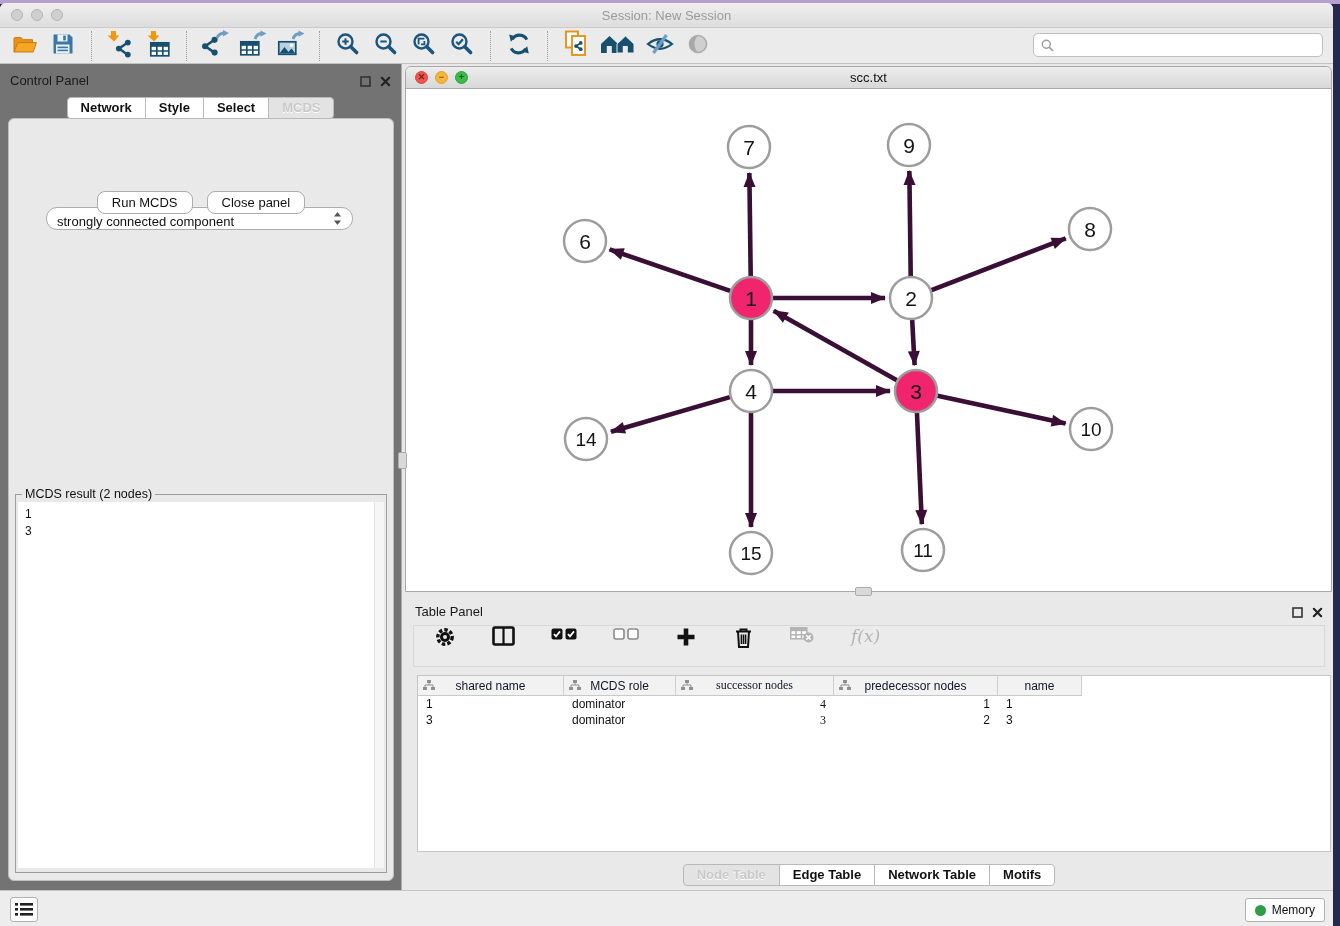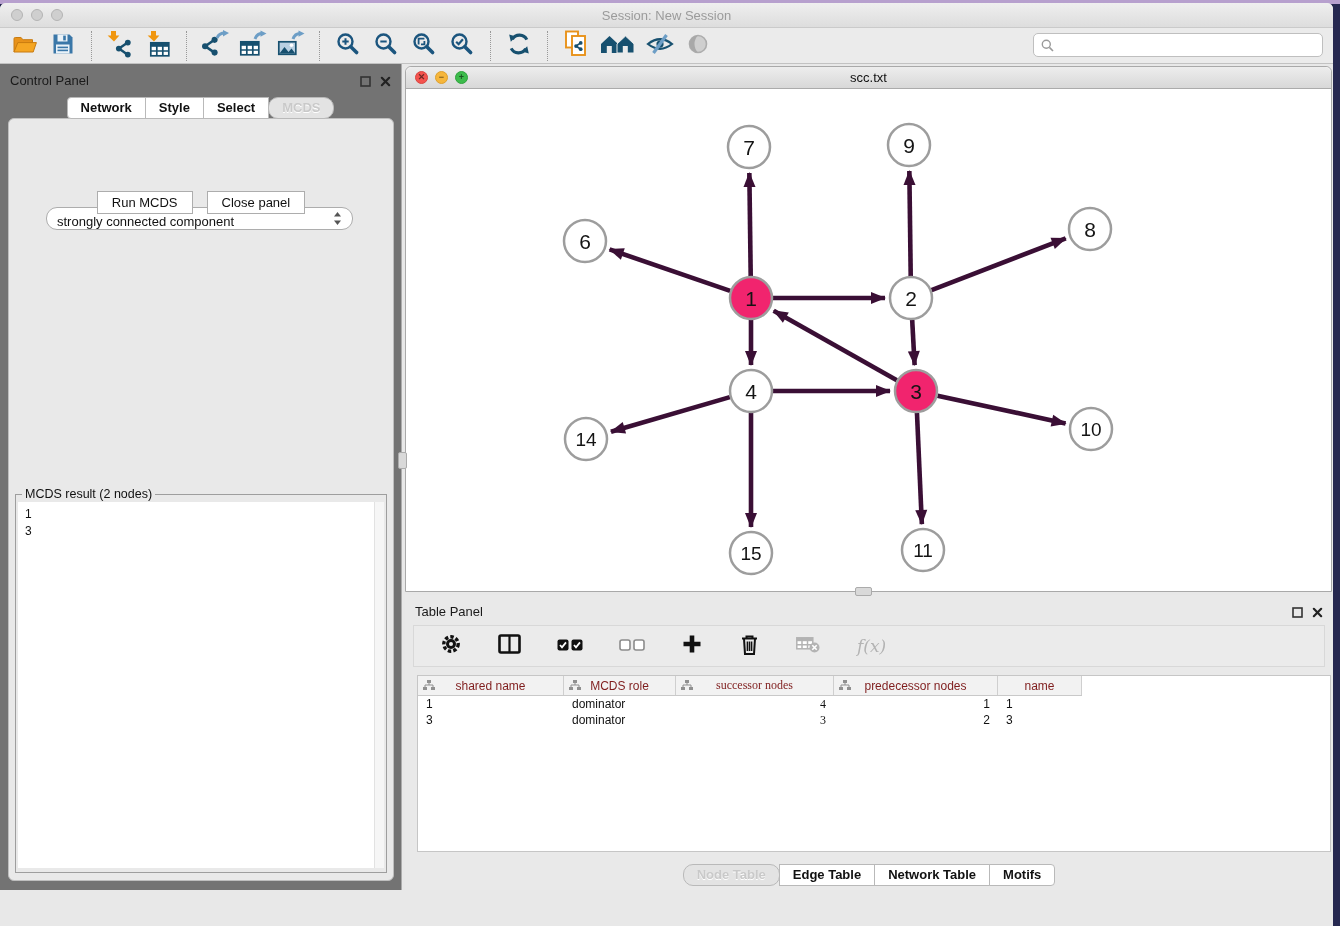--- a/index.html
+++ b/index.html
@@ -34,31 +34,31 @@
                    background:#737373; border-right:1px solid #ACACAC; }
   .cp-header { position:relative; height:30px; }
   .panel-title { position:absolute; left:10px; top:9px; font-size:13px; color:#1A1A1A; }
   .panel-icons { position:absolute; right:10px; top:9px; display:flex; gap:9px; align-items:center; }
 
   .cp-tabs { position:absolute; left:0; top:33px; width:100%; display:flex; justify-content:center; z-index:2; }
   .tab { height:22px; line-height:20px; padding:0 13px; background:#fff; border:1px solid #B9B9B9;
          font-size:13px; font-weight:bold; color:#111; margin-left:-1px; }
   .tab.first { border-radius:4px 0 0 4px; margin-left:0; }
   .tab.last  { border-radius:0 4px 4px 0; }
-  .tab.disabled { background:#E3E3E3; color:#C9C9C9; text-shadow:0 1px 0 #fff;border-radius:10px; }
+  .tab.disabled { background:#E3E3E3; color:#C9C9C9; text-shadow:0 1px 0 #fff; }
 
   .cp-body { position:absolute; left:8px; top:54px; width:386px; height:763px;
              background:#E9E9E9; border:1px solid #BEBEBE; border-radius:6px; }
   .crit-label { position:absolute; left:0; right:0; top:18px; text-align:center; font-size:13px; color:#111; }
   .dropdown { position:absolute; left:37px; top:40px; width:307px; height:23px; background:#fff;
               border:1px solid #ADADAD; border-radius:11px; font-size:13px; color:#111;
               display:flex; align-items:flex-end; padding:0 10px;margin-top:48px; }
   .dropdown .dd-val { flex:1; }
   .btnrow { position:absolute; left:0; right:0; top:72px; display:flex; justify-content:center; gap:14px; }
-  .pushbtn { height:23px; padding:0 14px; background:#fff; border:1px solid #ADADAD; border-radius:0;
+  .pushbtn { height:23px; padding:0 14px; background:#fff; border:1px solid #ADADAD; border-radius:8px;
              font-size:13px; color:#111; font-family:"Liberation Sans",sans-serif; }
 
   .result-box { position:absolute; left:6px; top:375px; width:372px; height:379px; border:1px solid #9E9E9E; }
   .result-legend { position:absolute; left:6px; top:-8px; background:#E9E9E9; padding:0 3px; font-size:12.5px; color:#111; }
   .result-area { position:absolute; left:2px; top:7px; right:12px; bottom:4px; background:#fff; font-size:12px;
                  line-height:17px; padding:4px 7px; color:#111; }
   .result-scroll { position:absolute; right:2px; top:7px; bottom:4px; width:10px; background:#F6F6F6; border-left:1px solid #E2E2E2; }
 
   
   .network-win { position:absolute; left:405px; top:63px; width:927px; height:526px;
@@ -77,28 +77,28 @@
 
   .v-grip { position:absolute; left:398px; top:449px; width:9px; height:17px; background:#D9D9D9;
             border:1px solid #ABABAB; border-radius:2px; z-index:5; }
   .h-grip { position:absolute; left:855px; top:584px; width:17px; height:9px; background:#D9D9D9;
             border:1px solid #ABABAB; border-radius:2px; z-index:5; }
 
   
   .table-panel { position:absolute; left:405px; top:592px; width:928px; height:295px; background:#E9E9E9; }
   .tp-header { position:relative; height:28px; }
   .tp-toolbar { position:absolute; left:8px; top:30px; right:8px; height:42px; background:#EBEBEB;
-                border:1px solid #D8D8D8; display:flex; align-items:center; padding-left:26px; gap:36px; }
+                border:1px solid #D8D8D8; display:flex; align-items:flex-start; padding-left:20px; gap:36px; }
   .fx { font-family:"DejaVu Serif", serif; font-style:italic; font-size:17px; color:#B3B3B3; }
 
   .tp-table { position:absolute; left:12px; top:80px; width:914px; height:177px; background:#fff;
               border:1px solid #C6C6C6; overflow:hidden; }
   .thead { display:flex; width:664px; background:#F2F2F2; border-bottom:1px solid #C9C9C9; }
   .th { height:19px; display:flex; align-items:center; justify-content:center; position:relative;
-        border-right:1px solid #CFCFCF; font-size:12px; color:#7f1d1d;text-align:right; }
+        border-right:1px solid #CFCFCF; font-size:12px; color:#0f172a;text-align:right; }
   .th svg { position:absolute; left:5px; top:4px; }
   .trow { display:flex; width:664px; }
   .td { height:16px; font-size:12px; color:#111; padding:1px 8px 0 8px; overflow:hidden; }
   .td.r { text-align:right; }
   .c0 { width:146px; } .c1 { width:112px; } .c2 { width:158px;font-family:Liberation Serif, serif; } .c3 { width:164px; } .c4 { width:84px; }
 
   .tp-tabs { position:absolute; left:0; right:0; bottom:4px; display:flex; justify-content:center; }
 
   
   .statusbar { position:absolute; left:0; right:0; bottom:0; height:36px; background:#EDEDED; border-top:1px solid #C6C6C6; }
@@ -531,14 +531,32 @@
     </div>
 
     <div class="tp-tabs">
       <div class="tab first disabled">Node Table</div>
       <div class="tab">Edge Table</div>
       <div class="tab">Network Table</div>
       <div class="tab last">Motifs</div>
     </div>
   </div>
 
+  <div class="statusbar">
+    <div class="list-btn">
+      <svg width="18" height="15" viewBox="0 0 18 15">
+          <g fill="#222">
+            <rect x="0" y="1" width="3" height="2.6"></rect>
+            <rect x="5" y="1" width="13" height="2.6"></rect>
+            <rect x="0" y="6" width="3" height="2.6"></rect>
+            <rect x="5" y="6" width="13" height="2.6"></rect>
+            <rect x="0" y="11" width="3" height="2.6"></rect>
+            <rect x="5" y="11" width="13" height="2.6"></rect>
+          </g>
+        </svg>
+    </div>
+    <div class="mem-btn">
+      <span class="mem-dot"></span>
+      <span>Memory</span>
+    </div>
+  </div>
 
 </div>
 
 </body></html>

